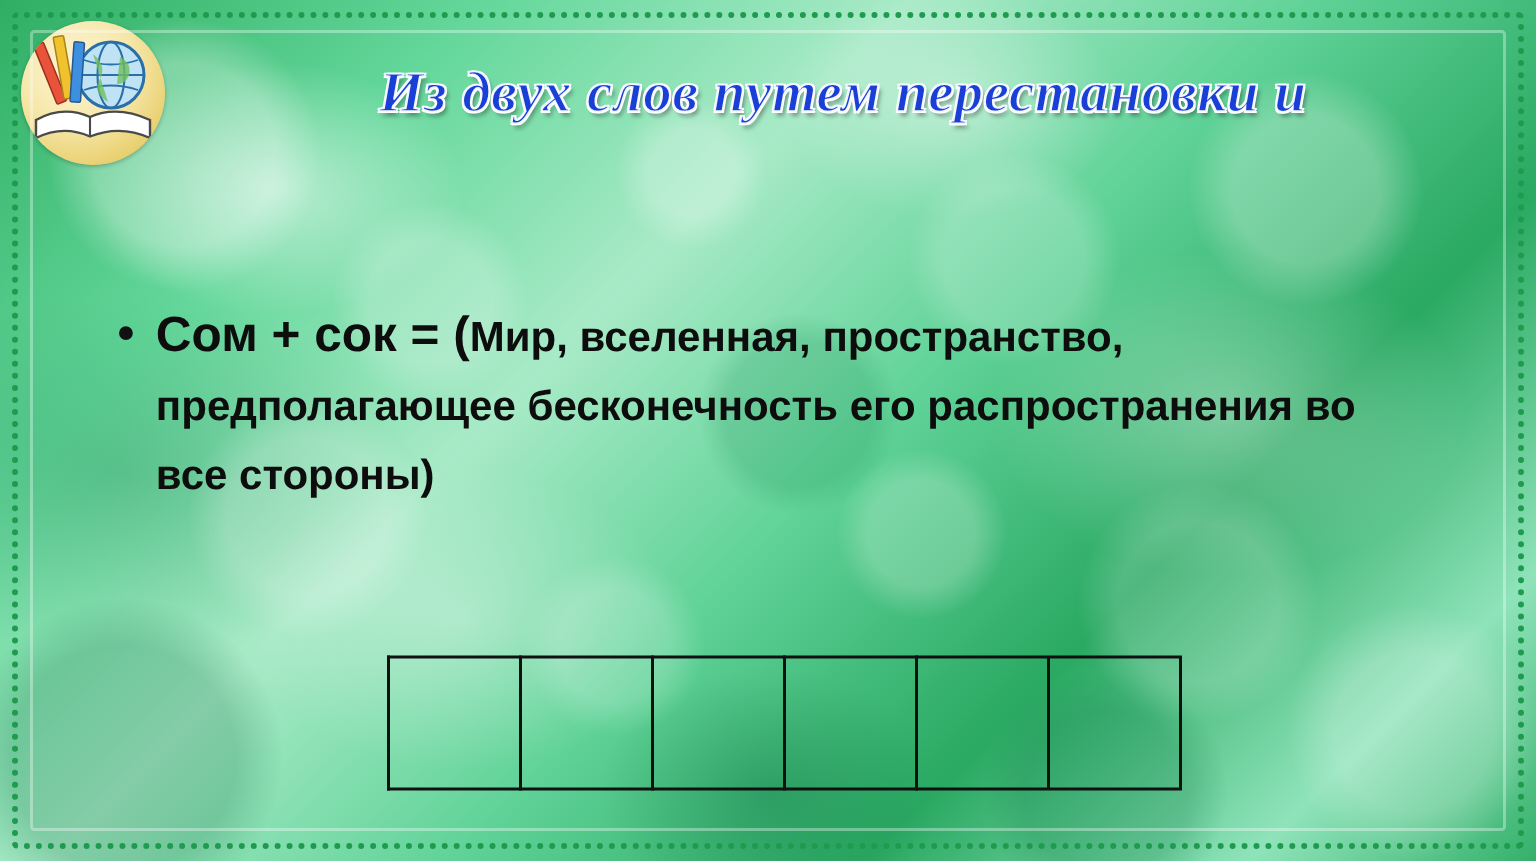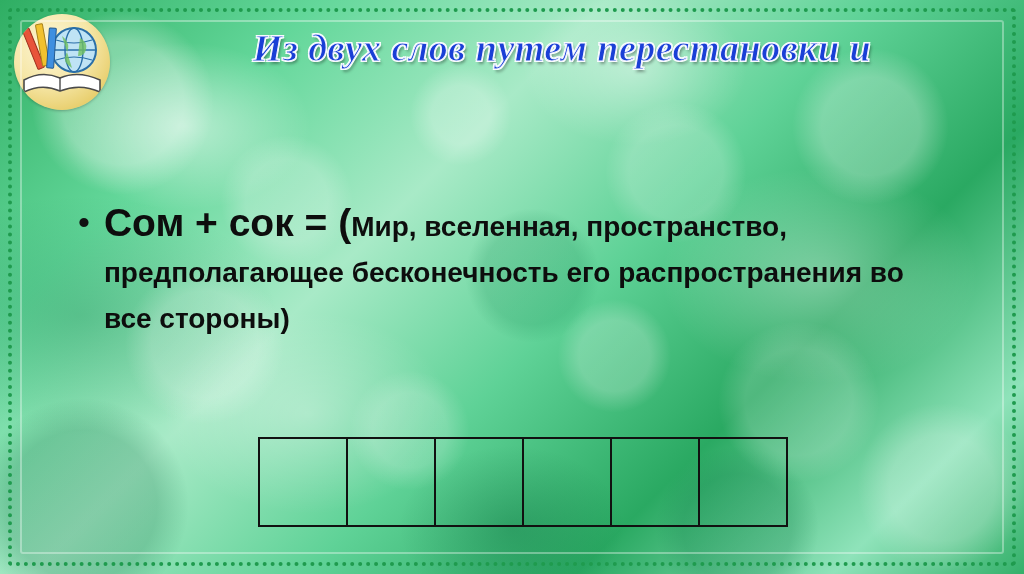--- a/index.html
+++ b/index.html
@@ -68,21 +68,21 @@
     border-radius: 50%;
     background: radial-gradient(circle at 38% 32%, #fdf6d8 0%, #f6e7a8 45%, #e9d071 75%, #d9bb4e 100%);
     box-shadow: 0 1px 3px rgba(0,0,0,0.25);
     overflow: hidden;
   }
 
   
   #title {
     position: absolute;
     left: 120px;
-    top: 24px;
+    top: 38px;
     width: 884px;
     text-align: center;
     font-family: "Liberation Serif", serif;
     font-weight: bold;
     font-style: italic;
     font-size: 38px;
     line-height: 1.28;
     color: #1a3fd6;
     letter-spacing: 0.5px;
     -webkit-text-stroke: 1px #f2f6ff;
@@ -114,21 +114,21 @@
     line-height: 44px;
     margin-right: 14px;
     color: #111;
   }
   .para {
     flex: 1 1 auto;
     font-size: 31px;
     line-height: 45px;
     font-weight: bold;
   }
-  .para .strong-head { font-size: 39px; font-weight: bold; }
+  .para .strong-head { font-size: 33px; font-weight: bold; }
   .para .normal { font-weight: bold; font-size: 28px; }
 
   
   #answer-grid {
     position: absolute;
     left: 258px;
     top: 437px;
     display: flex;
   }
   #answer-grid .cell {

